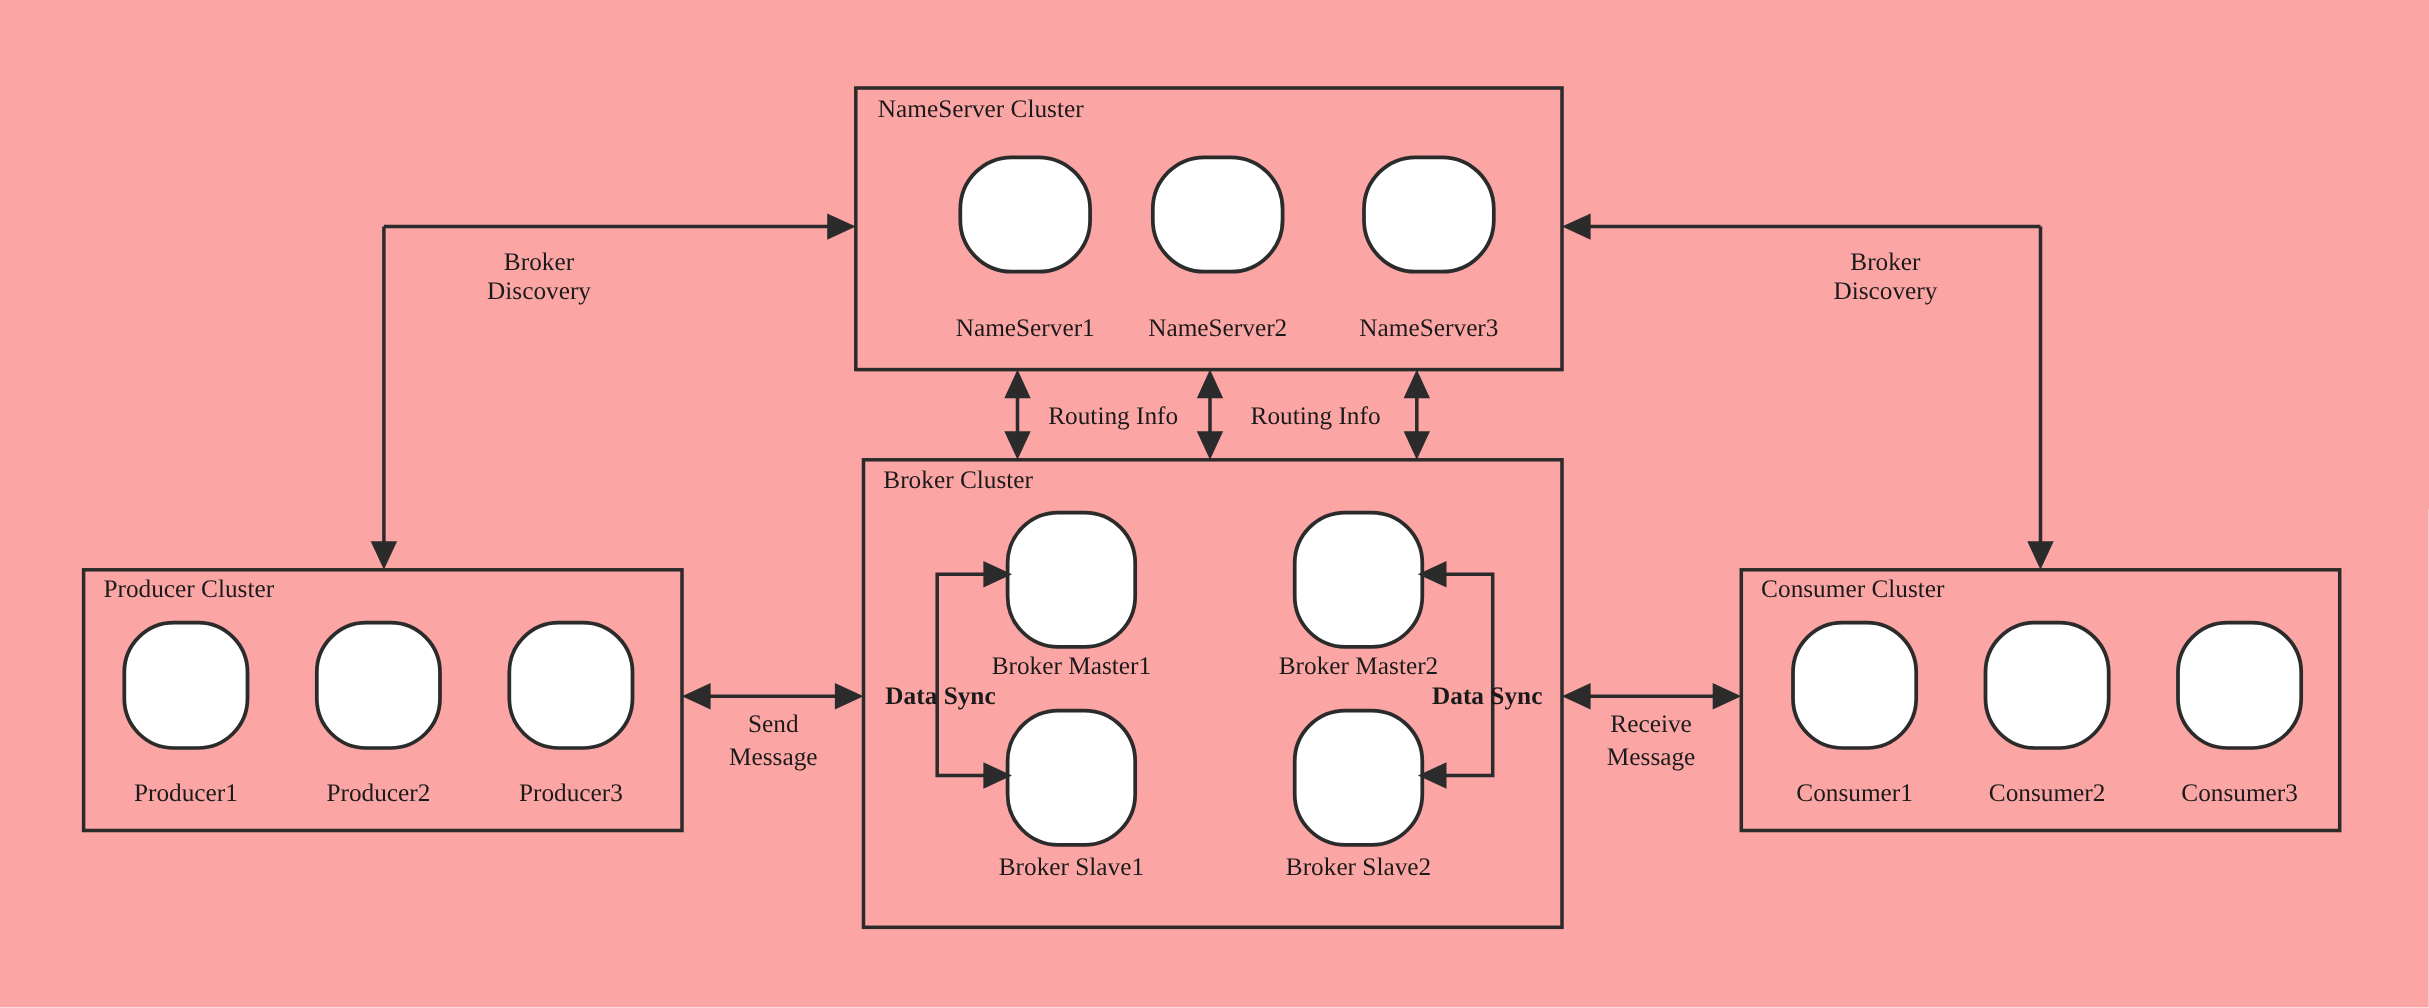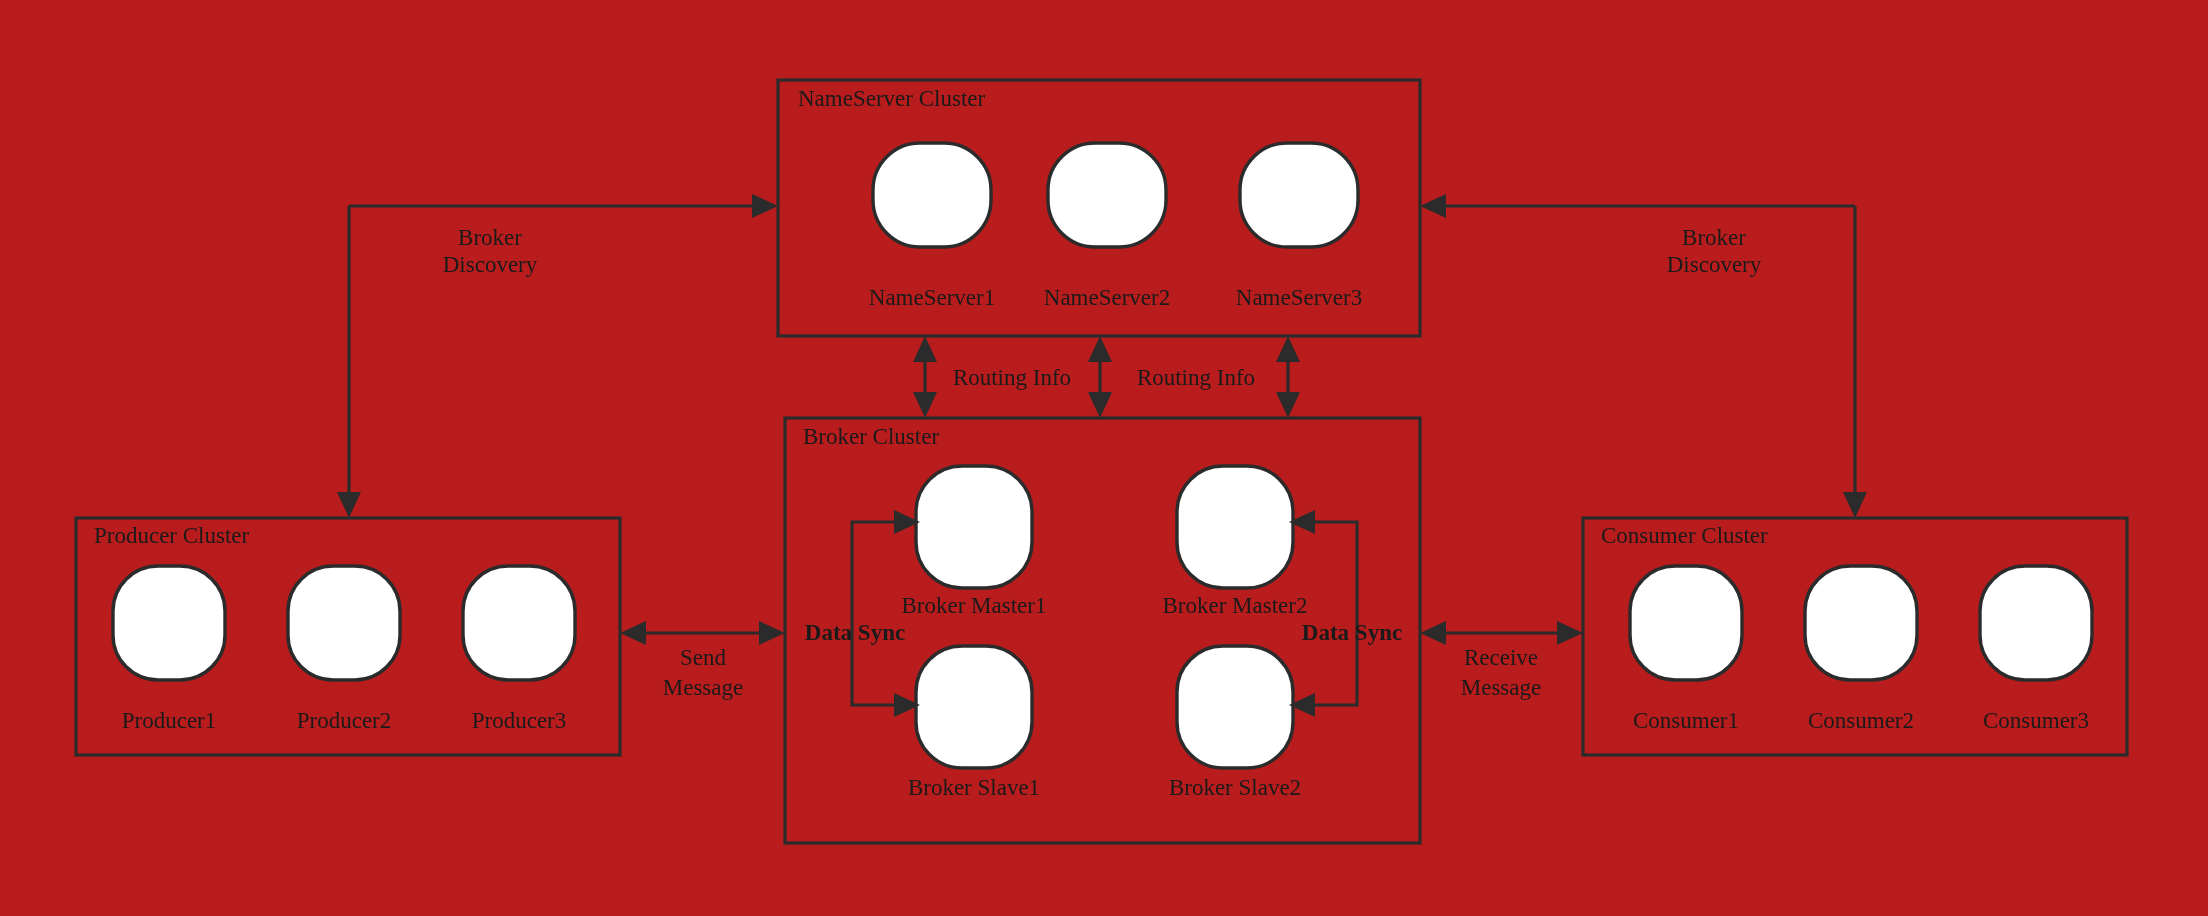--- a/index.html
+++ b/index.html
@@ -4,21 +4,21 @@
 <style>
   html, body {
     margin: 0;
     padding: 0;
     background: #ffffff;
   }
   #canvas {
     position: relative;
     width: 2208px;
     height: 916px;
-    background: #b91c1c;
+    background: #fca5a5;
     overflow: hidden;
     font-family: "Liberation Serif", "DejaVu Serif", serif;
   }
   svg.diagram {
     position: absolute;
     top: 0;
     left: 0;
     width: 2208px;
     height: 916px;
   }

